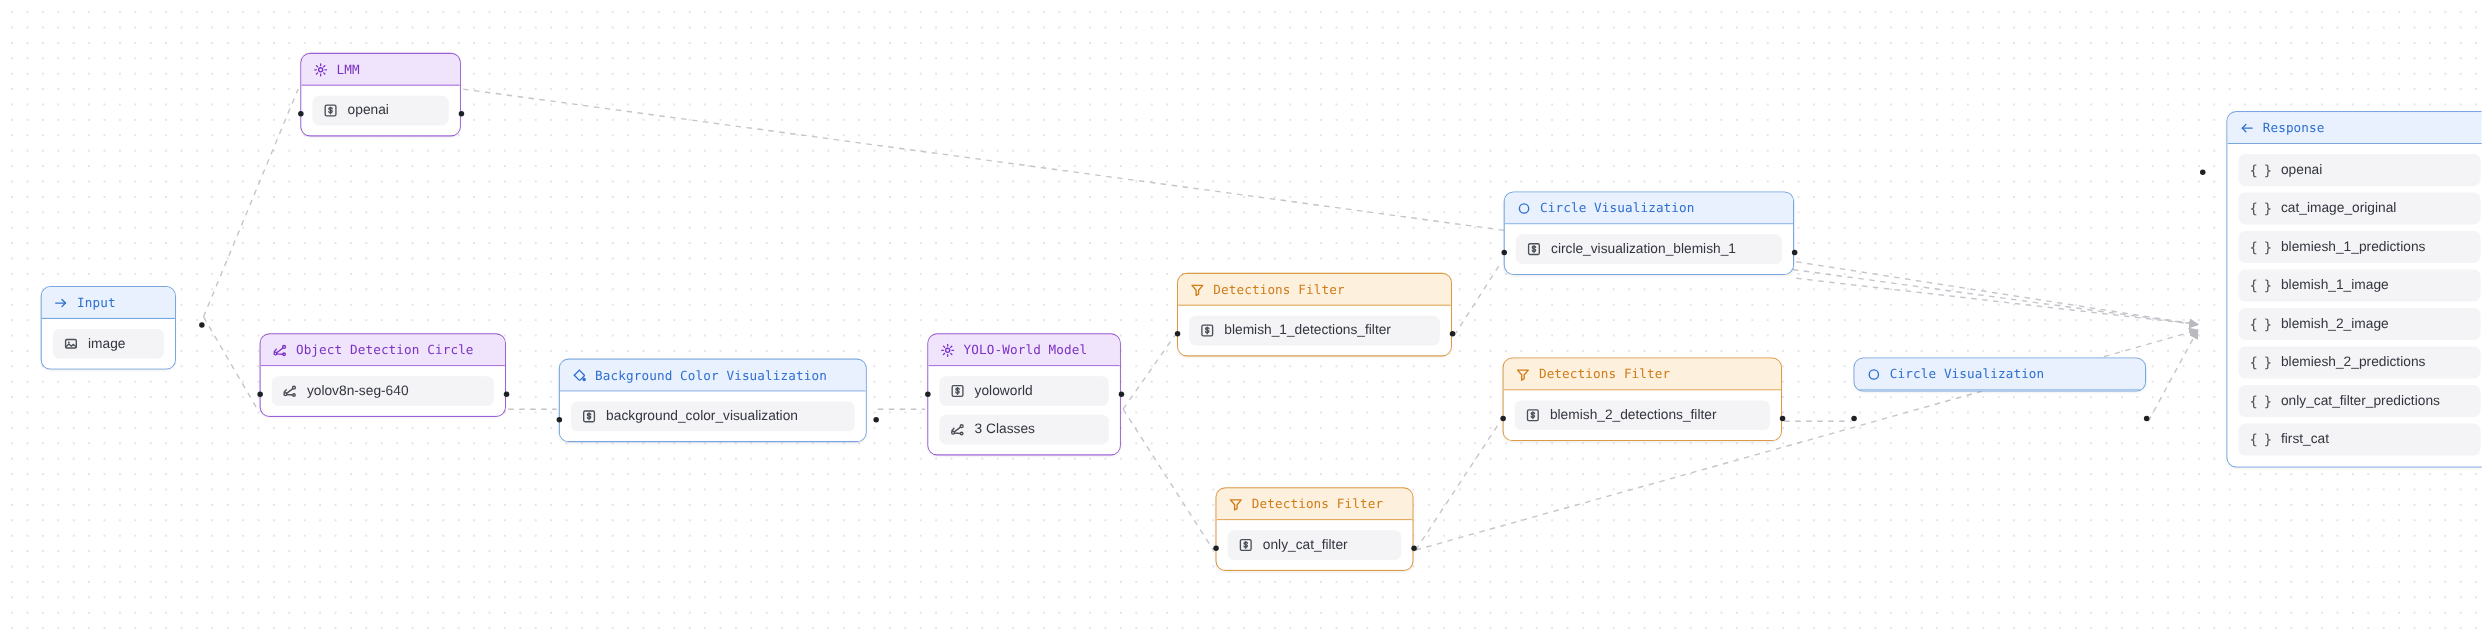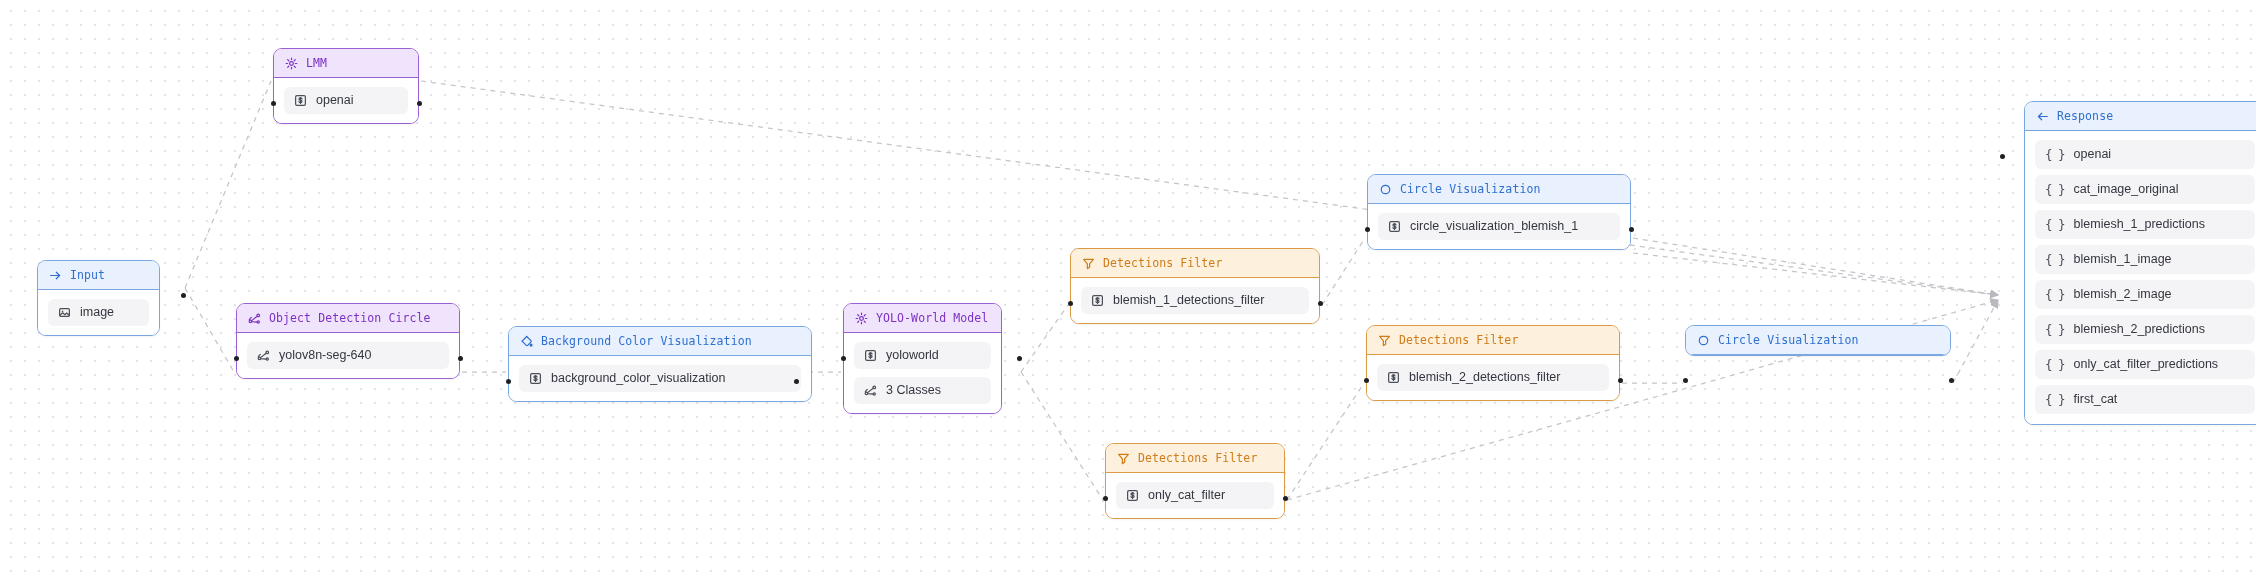--- a/index.html
+++ b/index.html
@@ -214,21 +214,21 @@
                 <circle cx="12.6" cy="4.2" r="1.6"></circle>
                 <circle cx="12.6" cy="12.4" r="1.4"></circle>
                 <path d="M4.4 10.6l6.9-5.3M4.5 11.9l6.8.5"></path>
                 <path d="M1.6 9.4L4 6.6"></path>
               </svg>
             </span>
             <span class="field-label">yolov8n-seg-640</span>
           </div>
         </div>
       </div>
-      <div class="node t-blue" id="background-color-visualization" style="left: 508px; top: 326px; width: 304px;">
+      <div class="node t-blue" id="background-color-visualization" style="left: 508px; top: 326px; width: 280px;">
         <div class="node-header">
           <span class="fi">
             <svg width="13" height="13" viewBox="0 0 16 16" fill="none" stroke="#2f6fd0" stroke-width="1.5" stroke-linecap="round" stroke-linejoin="round">
               <path d="M8.2 1.8L13.4 7c.5.5.5 1.2 0 1.7l-4 4c-.5.5-1.2.5-1.7 0L2.6 7.6"></path>
               <path d="M2.6 7.6l5.6-5.8"></path>
               <circle cx="13.6" cy="12.4" r="1.2" fill="#2f6fd0"></circle>
             </svg>
           </span>
           <span>Background Color Visualization</span>
         </div>
@@ -238,21 +238,21 @@
               <svg width="13" height="13" viewBox="0 0 16 16" fill="none" stroke="#4b4f58" stroke-width="1.5" stroke-linecap="round" stroke-linejoin="round">
                 <rect x="2" y="2" width="12" height="12" rx="1.6"></rect>
                 <path d="M8 4.3v7.4"></path>
                 <path d="M9.9 6.1c0-.9-.9-1.3-1.9-1.3s-1.9.4-1.9 1.3.9 1.3 1.9 1.5 1.9.7 1.9 1.6-.9 1.3-1.9 1.3-1.9-.5-1.9-1.4"></path>
               </svg>
             </span>
             <span class="field-label">background_color_visualization</span>
           </div>
         </div>
       </div>
-      <div class="node t-purple" id="yolo-world-model" style="left: 843px; top: 303px; width: 159px;">
+      <div class="node t-purple" id="yolo-world-model" style="left: 843px; top: 303px; width: 176px;">
         <div class="node-header">
           <span class="fi">
             <svg width="13" height="13" viewBox="0 0 16 16" fill="none" stroke="#7c32c4" stroke-width="1.5" stroke-linecap="round" stroke-linejoin="round">
               <circle cx="8" cy="8" r="2.3"></circle>
               <path d="M8 1.4v1.8M8 12.8v1.8M1.4 8h1.8M12.8 8h1.8M3.3 3.3l1.3 1.3M11.4 11.4l1.3 1.3M12.7 3.3l-1.3 1.3M4.6 11.4l-1.3 1.3"></path>
             </svg>
           </span>
           <span>YOLO-World Model</span>
         </div>
         <div class="node-body">

